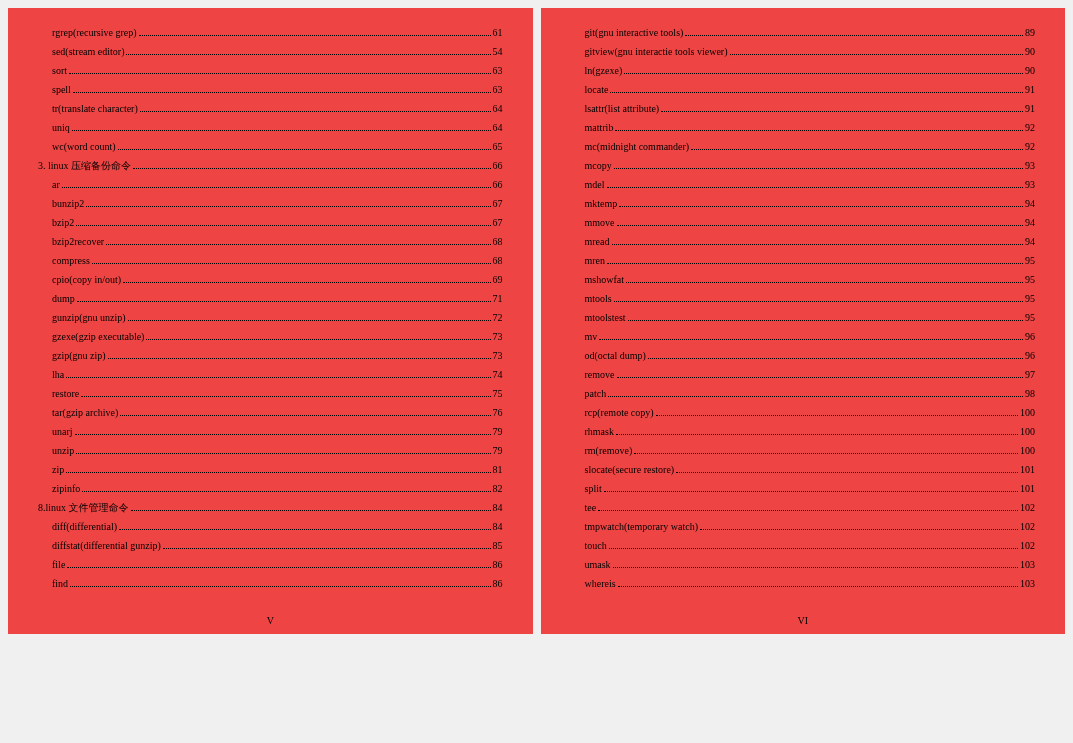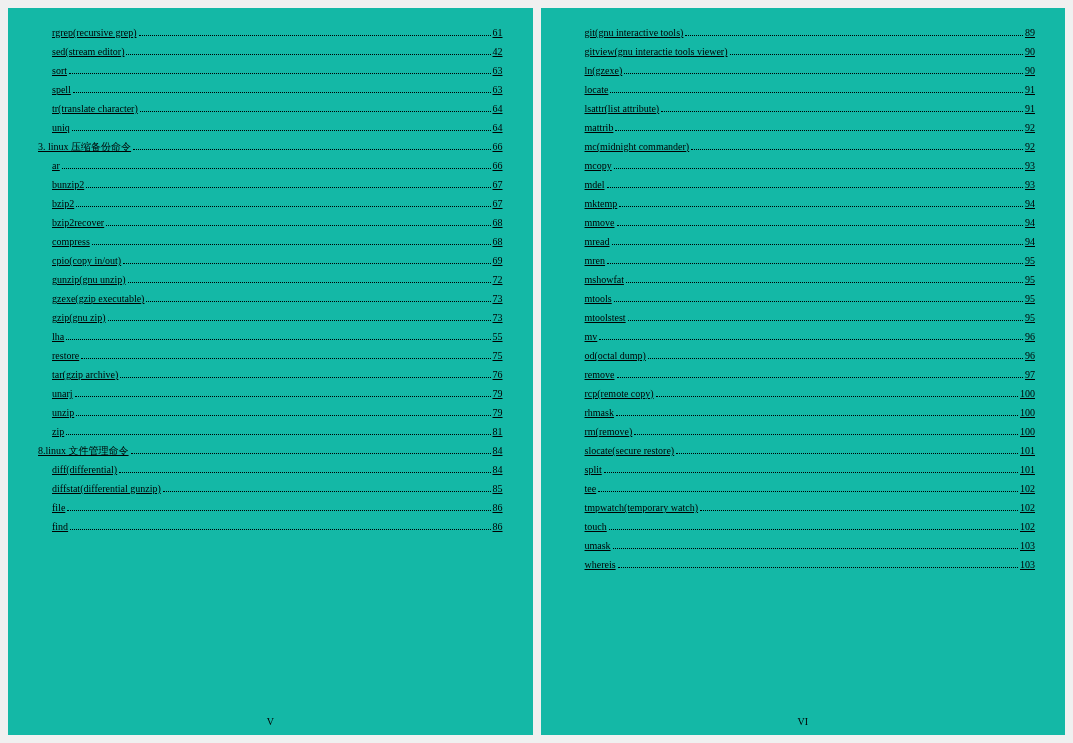--- a/index.html
+++ b/index.html
@@ -5,28 +5,27 @@
   * { box-sizing: border-box; margin: 0; padding: 0; }
   body {
     background: #f0f0f0;
     font-family: "Times New Roman", serif;
     display: flex;
     justify-content: center;
     gap: 8px;
     padding: 8px;
   }
   .page {
-    background: #14b8a6;
+    background: #ef4444;
     width: 530px;
-    height: 727px;
+    height: 626px;
     padding: 20px 30px 30px 30px;
     position: relative;
     font-size: 10px;
     color: #000;
-    text-decoration: underline;
   }
   .toc-line {
     display: flex;
     align-items: baseline;
     margin-bottom: 9px;
     line-height: 1;
   }
   .toc-line.indent { padding-left: 14px; }
   .toc-label { white-space: nowrap; }
   .dots {
@@ -50,41 +49,46 @@
 <div class="page">
   <div id="toc-0">
       <div class="toc-line indent">
         <span class="toc-label">rgrep(recursive grep)</span>
         <span class="dots"></span>
         <span class="toc-page">61</span>
       </div>
       <div class="toc-line indent">
         <span class="toc-label">sed(stream editor)</span>
         <span class="dots"></span>
-        <span class="toc-page">42</span>
+        <span class="toc-page">54</span>
       </div>
       <div class="toc-line indent">
         <span class="toc-label">sort</span>
         <span class="dots"></span>
         <span class="toc-page">63</span>
       </div>
       <div class="toc-line indent">
         <span class="toc-label">spell</span>
         <span class="dots"></span>
         <span class="toc-page">63</span>
       </div>
       <div class="toc-line indent">
         <span class="toc-label">tr(translate character)</span>
         <span class="dots"></span>
         <span class="toc-page">64</span>
       </div>
       <div class="toc-line indent">
         <span class="toc-label">uniq</span>
         <span class="dots"></span>
         <span class="toc-page">64</span>
+      </div>
+      <div class="toc-line indent">
+        <span class="toc-label">wc(word count)</span>
+        <span class="dots"></span>
+        <span class="toc-page">65</span>
       </div>
       <div class="toc-line">
         <span class="toc-label">3. linux 压缩备份命令</span>
         <span class="dots"></span>
         <span class="toc-page">66</span>
       </div>
       <div class="toc-line indent">
         <span class="toc-label">ar</span>
         <span class="dots"></span>
         <span class="toc-page">66</span>
@@ -108,38 +112,43 @@
         <span class="toc-label">compress</span>
         <span class="dots"></span>
         <span class="toc-page">68</span>
       </div>
       <div class="toc-line indent">
         <span class="toc-label">cpio(copy in/out)</span>
         <span class="dots"></span>
         <span class="toc-page">69</span>
       </div>
       <div class="toc-line indent">
+        <span class="toc-label">dump</span>
+        <span class="dots"></span>
+        <span class="toc-page">71</span>
+      </div>
+      <div class="toc-line indent">
         <span class="toc-label">gunzip(gnu unzip)</span>
         <span class="dots"></span>
         <span class="toc-page">72</span>
       </div>
       <div class="toc-line indent">
         <span class="toc-label">gzexe(gzip executable)</span>
         <span class="dots"></span>
         <span class="toc-page">73</span>
       </div>
       <div class="toc-line indent">
         <span class="toc-label">gzip(gnu zip)</span>
         <span class="dots"></span>
         <span class="toc-page">73</span>
       </div>
       <div class="toc-line indent">
         <span class="toc-label">lha</span>
         <span class="dots"></span>
-        <span class="toc-page">55</span>
+        <span class="toc-page">74</span>
       </div>
       <div class="toc-line indent">
         <span class="toc-label">restore</span>
         <span class="dots"></span>
         <span class="toc-page">75</span>
       </div>
       <div class="toc-line indent">
         <span class="toc-label">tar(gzip archive)</span>
         <span class="dots"></span>
         <span class="toc-page">76</span>
@@ -151,20 +160,25 @@
       </div>
       <div class="toc-line indent">
         <span class="toc-label">unzip</span>
         <span class="dots"></span>
         <span class="toc-page">79</span>
       </div>
       <div class="toc-line indent">
         <span class="toc-label">zip</span>
         <span class="dots"></span>
         <span class="toc-page">81</span>
+      </div>
+      <div class="toc-line indent">
+        <span class="toc-label">zipinfo</span>
+        <span class="dots"></span>
+        <span class="toc-page">82</span>
       </div>
       <div class="toc-line">
         <span class="toc-label">8.linux 文件管理命令</span>
         <span class="dots"></span>
         <span class="toc-page">84</span>
       </div>
       <div class="toc-line indent">
         <span class="toc-label">diff(differential)</span>
         <span class="dots"></span>
         <span class="toc-page">84</span>
@@ -279,20 +293,25 @@
         <span class="toc-label">od(octal dump)</span>
         <span class="dots"></span>
         <span class="toc-page">96</span>
       </div>
       <div class="toc-line indent">
         <span class="toc-label">remove</span>
         <span class="dots"></span>
         <span class="toc-page">97</span>
       </div>
       <div class="toc-line indent">
+        <span class="toc-label">patch</span>
+        <span class="dots"></span>
+        <span class="toc-page">98</span>
+      </div>
+      <div class="toc-line indent">
         <span class="toc-label">rcp(remote copy)</span>
         <span class="dots"></span>
         <span class="toc-page">100</span>
       </div>
       <div class="toc-line indent">
         <span class="toc-label">rhmask</span>
         <span class="dots"></span>
         <span class="toc-page">100</span>
       </div>
       <div class="toc-line indent">

